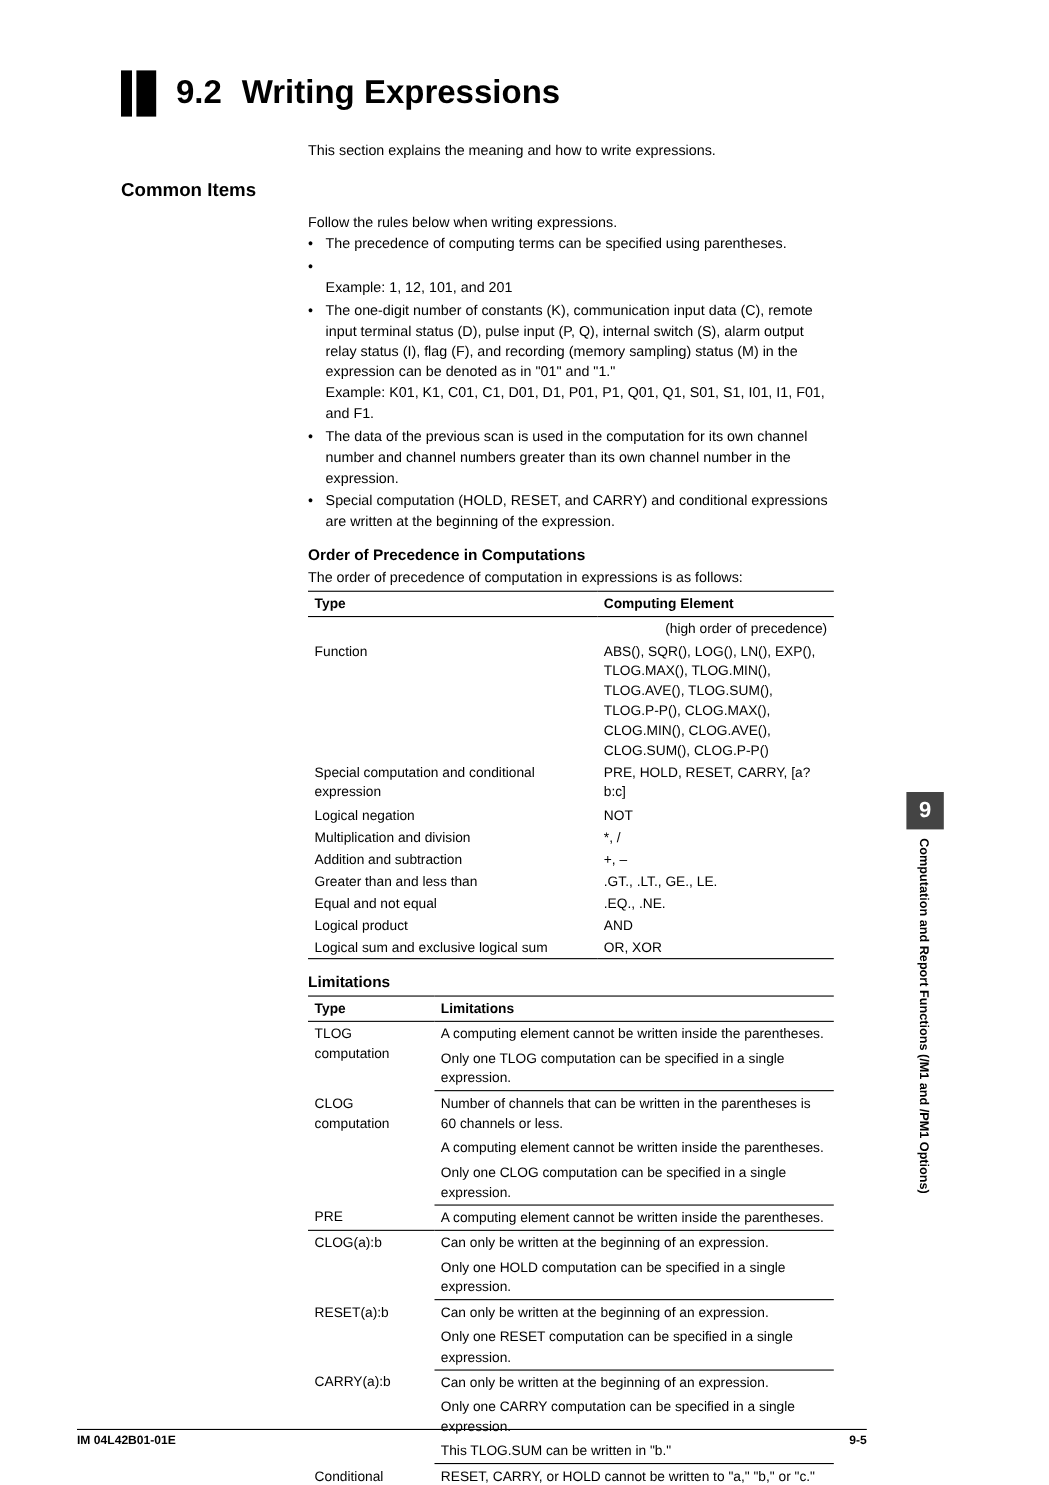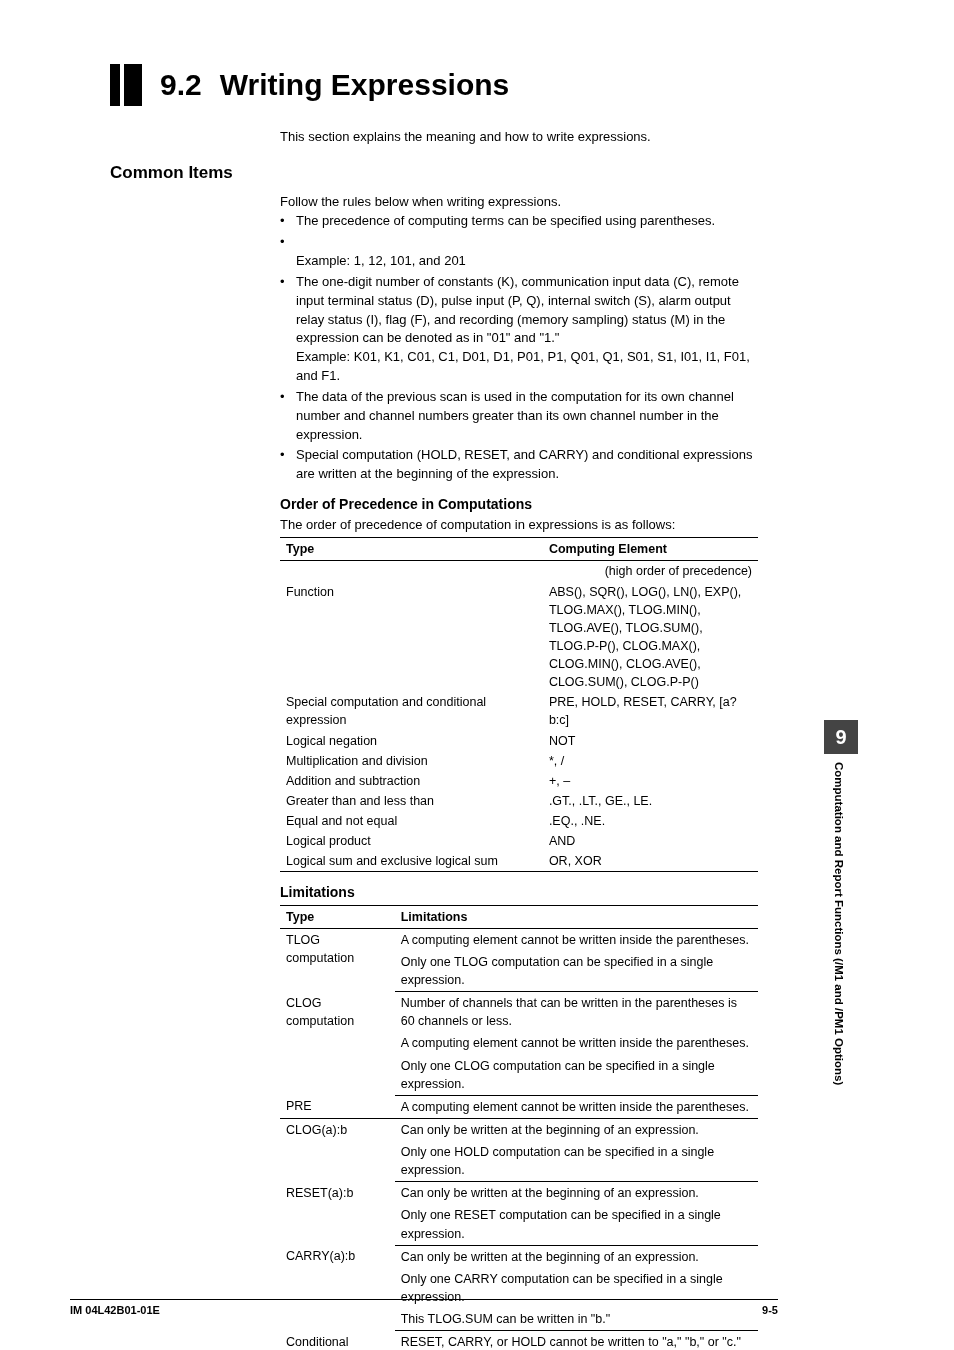--- a/index.html
+++ b/index.html
@@ -26,21 +26,21 @@
   .t1 .col2 { width: 45%; }
   .right { text-align: right; padding-left: 12px; }
   table.t2 th { text-align: left; font-weight: bold; border-top: 1.5px solid #000; border-bottom: 1px solid #000; padding: 2px 6px; }
   table.t2 td { padding: 2px 6px; vertical-align: top; border-bottom: 1px solid #000; }
   table.t2 { border-bottom: 1.5px solid #000; }
   .t2 .c1 { width: 24%; }
   .t2 .c2 { width: 76%; }
   .side-tab { position: absolute; right: 0; top: 720px; width: 34px; }
   .side-box { background: #444; color: #fff; width: 34px; height: 34px; display: flex; align-items: center; justify-content: center; font-size: 20px; font-weight: bold; }
   .side-text { writing-mode: vertical-rl; font-size: 11.5px; font-weight: bold; padding: 8px 0 0 0; height: 420px; text-align: left; margin-left: 9px; }
-  .footer { position: absolute; bottom: 34px; left: 70px; right: 80px; border-top: 1px solid #000; display: flex; justify-content: space-between; font-size: 11px; padding-top: 4px; }
+  .footer { position: absolute; bottom: 34px; left: 70px; right: 70px; border-top: 1px solid #000; display: flex; justify-content: space-between; font-size: 11px; padding-top: 4px; }
   .footer .left { font-weight: bold; }
   .footer .right { font-weight: bold; }
   .nobord td { border-bottom: none !important; }
 </style>
 </head>
 <body>
 
 <div class="page">
   <div class="section-heading">
     <div class="bar-thick"></div>

